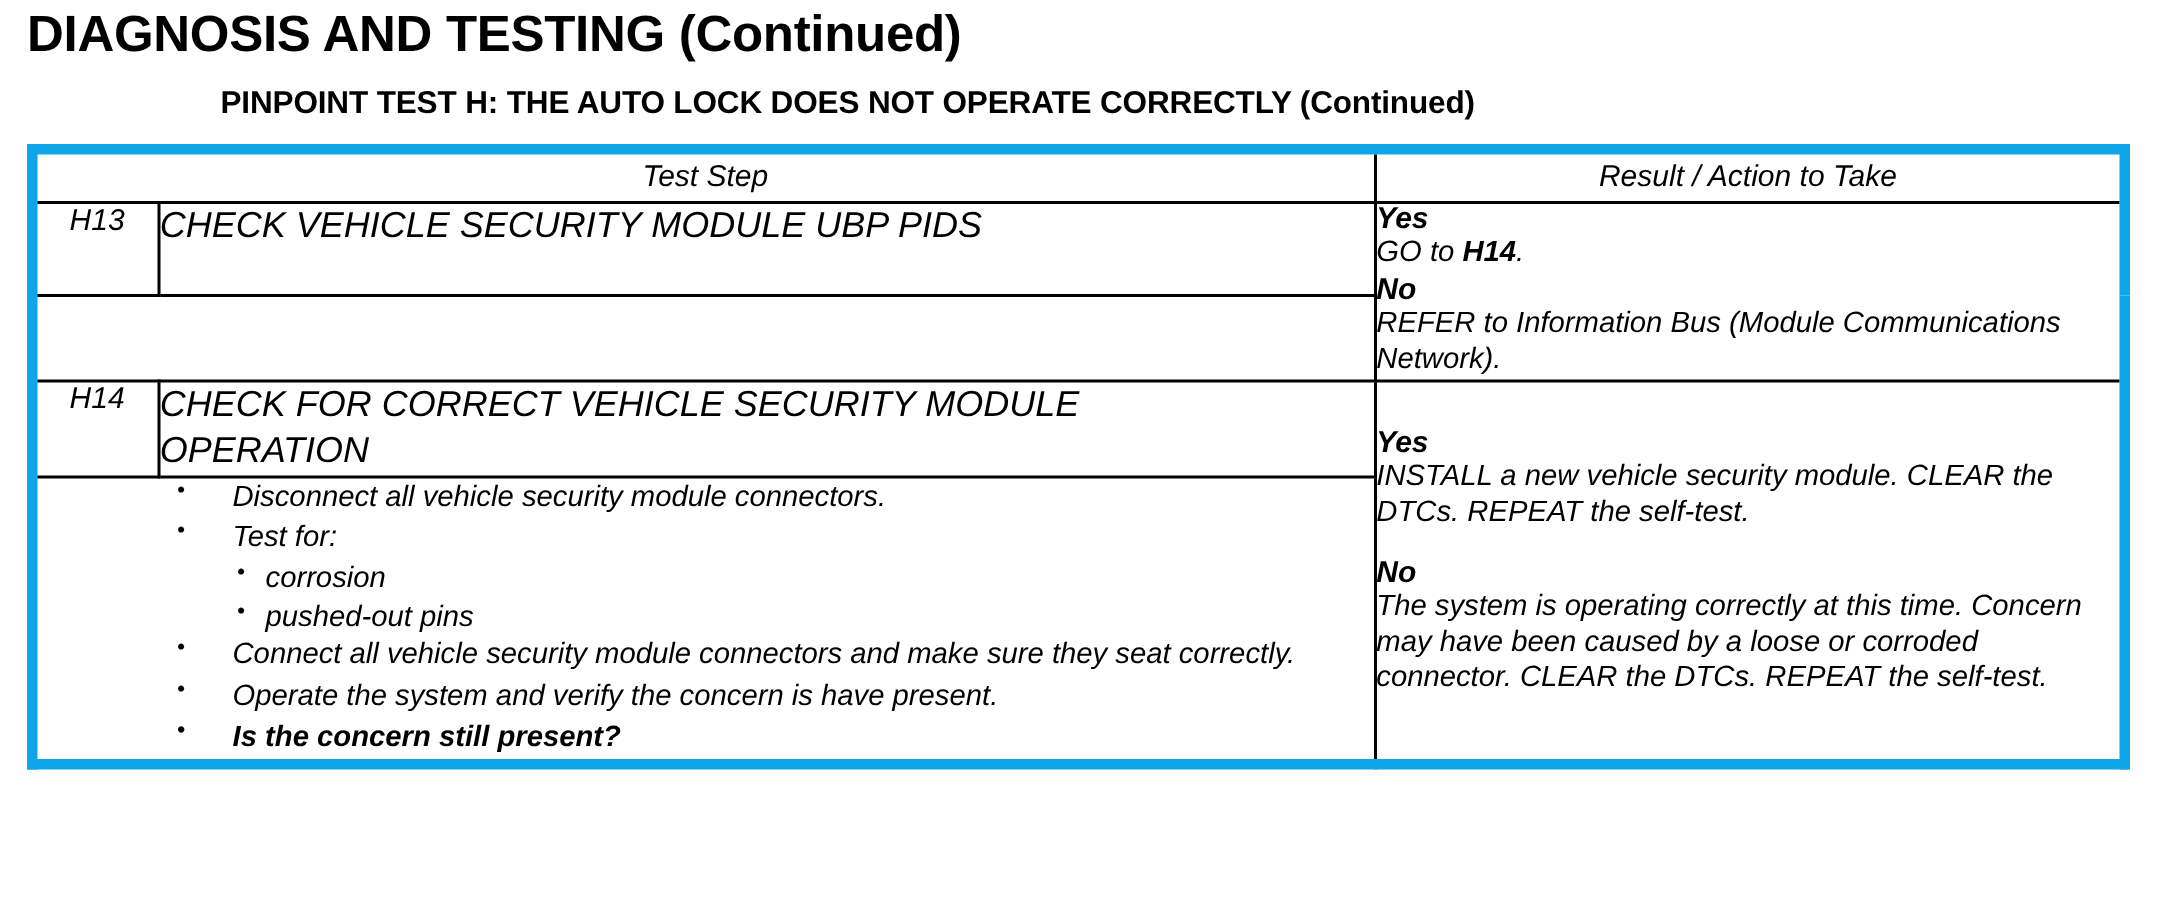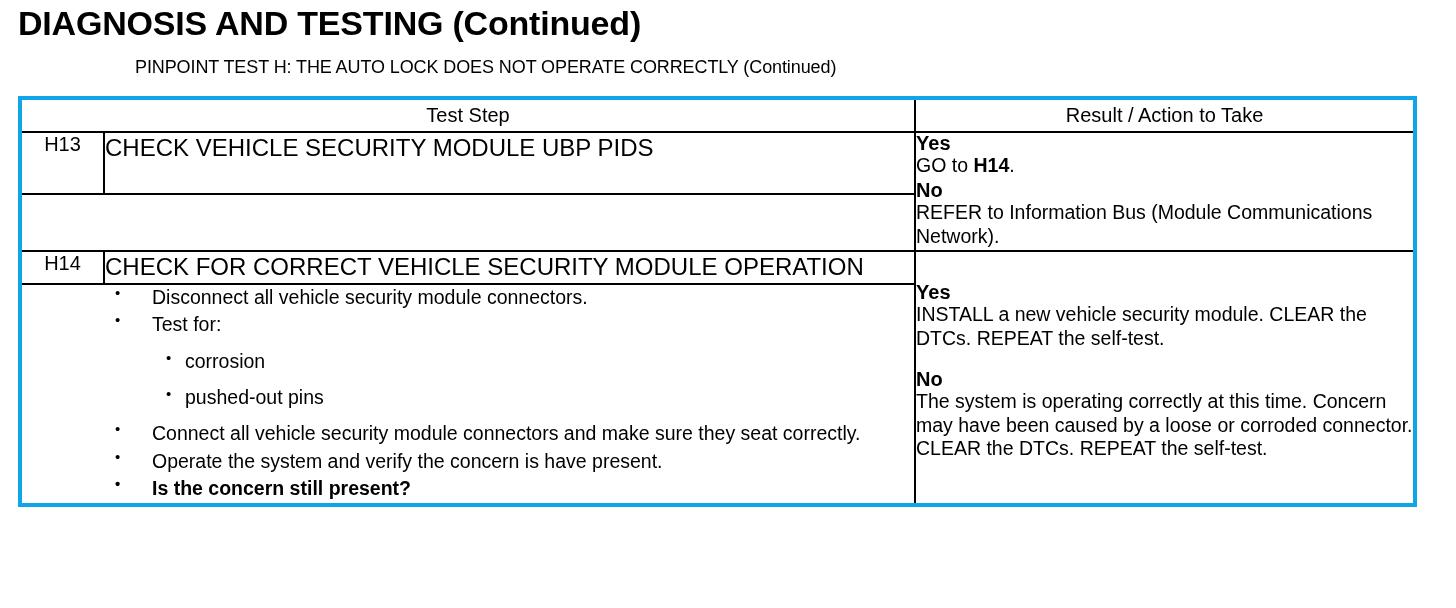--- a/index.html
+++ b/index.html
@@ -21,37 +21,38 @@
     position: absolute;
     left: 18px;
     top: 4px;
     font-size: 34px;
     font-weight: bold;
     letter-spacing: -0.2px;
     white-space: nowrap;
   }
   .pinpoint-title {
     position: absolute;
-    left: 135px;
+    left: 147px;
     top: 57px;
-    font-size: 18px;
-    font-weight: normal;
+    font-size: 21px;
+    font-weight: bold;
     letter-spacing: -0.1px;
     white-space: nowrap;
   }
 
   
   .test-table {
     position: absolute;
     left: 18px;
     top: 96px;
     width: 1143px;
     border-collapse: collapse;
     table-layout: fixed;
-    border: 4px solid #0ea5e9;
+    border: 7px solid #0ea5e9;
+    font-style: italic;
   }
   .test-table td, .test-table th {
     border: 2px solid #000;
     padding: 0;
     vertical-align: top;
     font-weight: normal;
   }
 
   col.c-id    { width: 84px; }
   col.c-step  { width: 811px; }
@@ -118,21 +119,21 @@
   }
 
   ul.sublist {
     list-style: none;
     margin: 0;
     padding: 0;
   }
   ul.sublist > li {
     position: relative;
     padding-left: 152px;
-    margin: 11px;
+    margin: 0;
   }
   ul.sublist > li::before {
     content: "\2022";
     position: absolute;
     left: 133px;
     top: -1px;
     font-size: 15px;
   }
 
   .ans {

